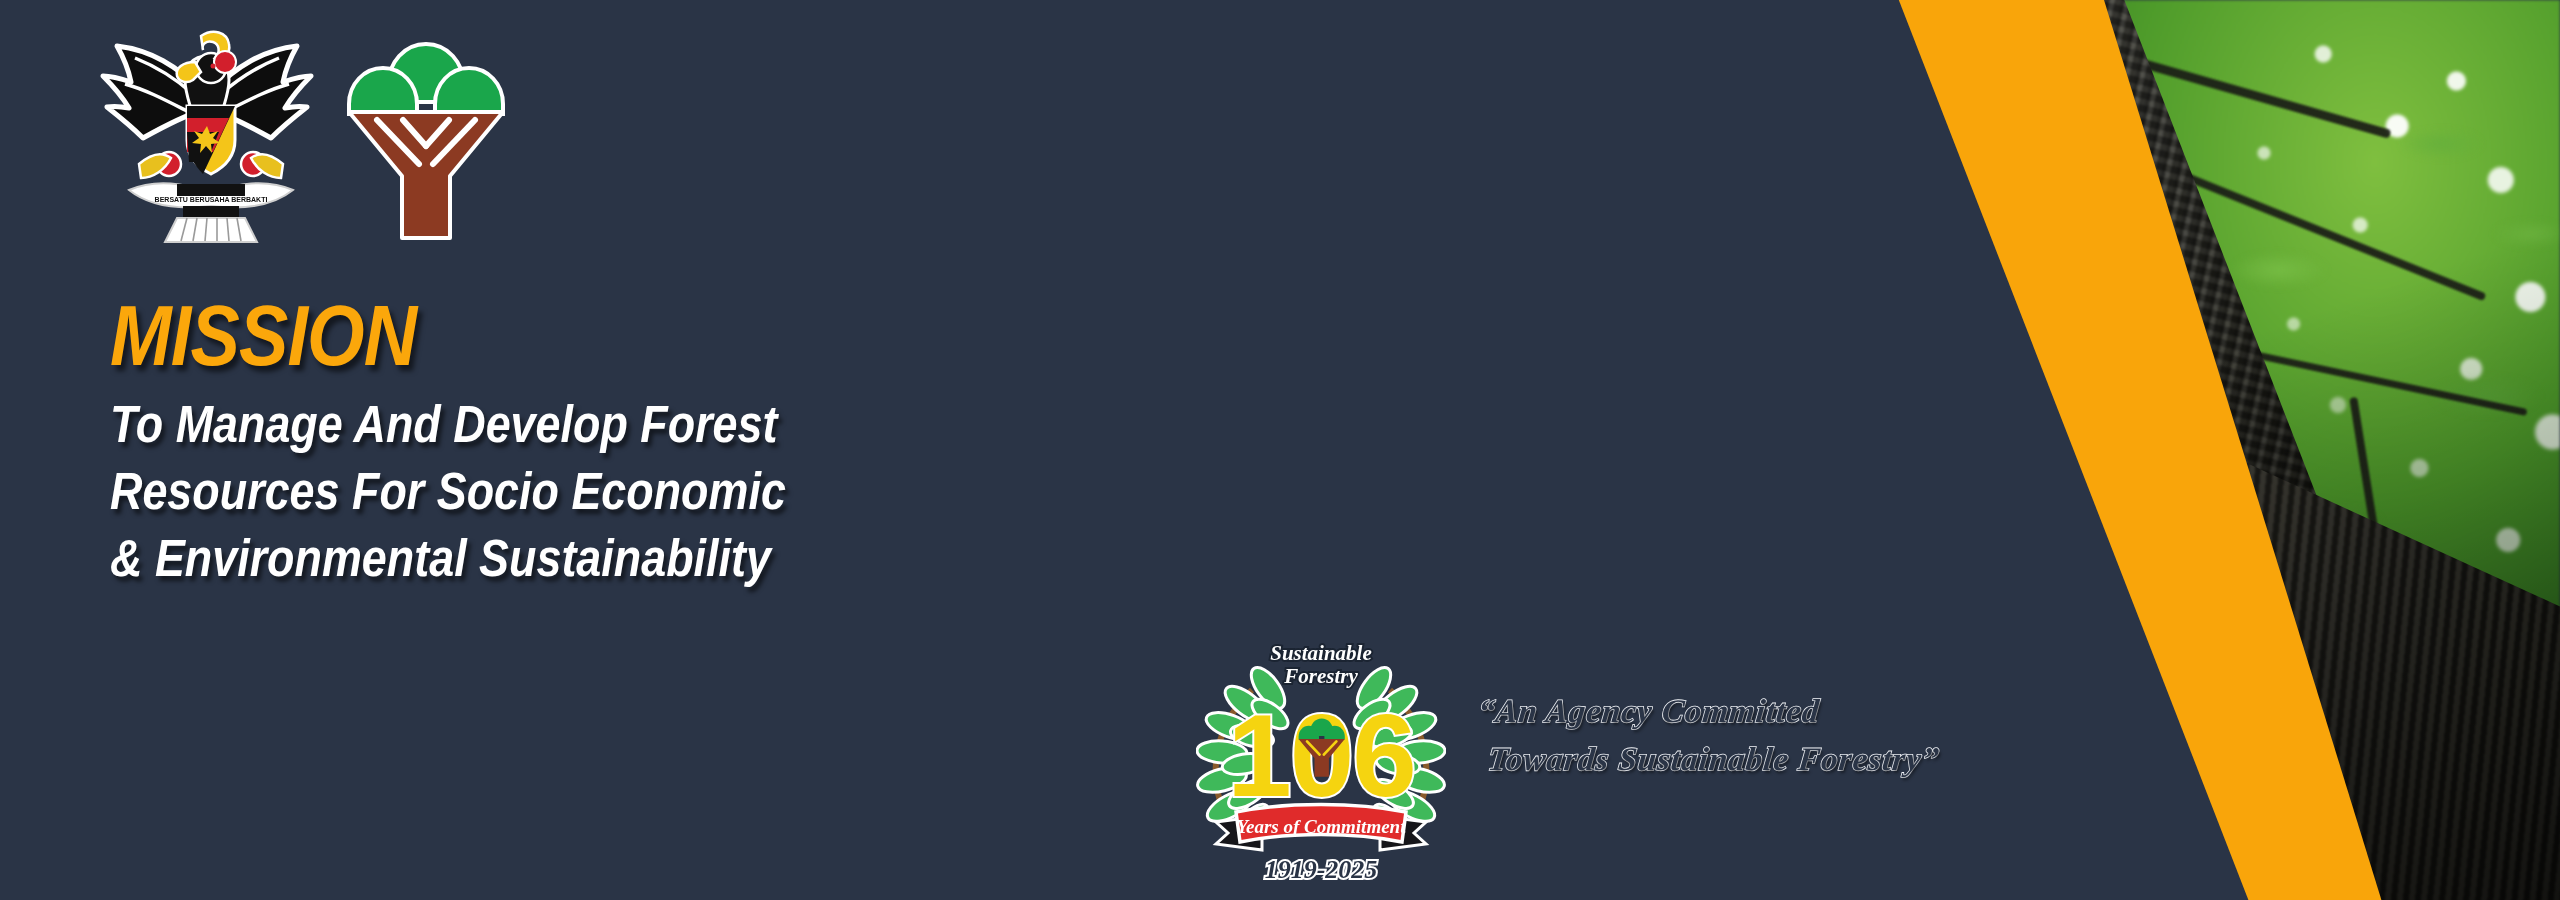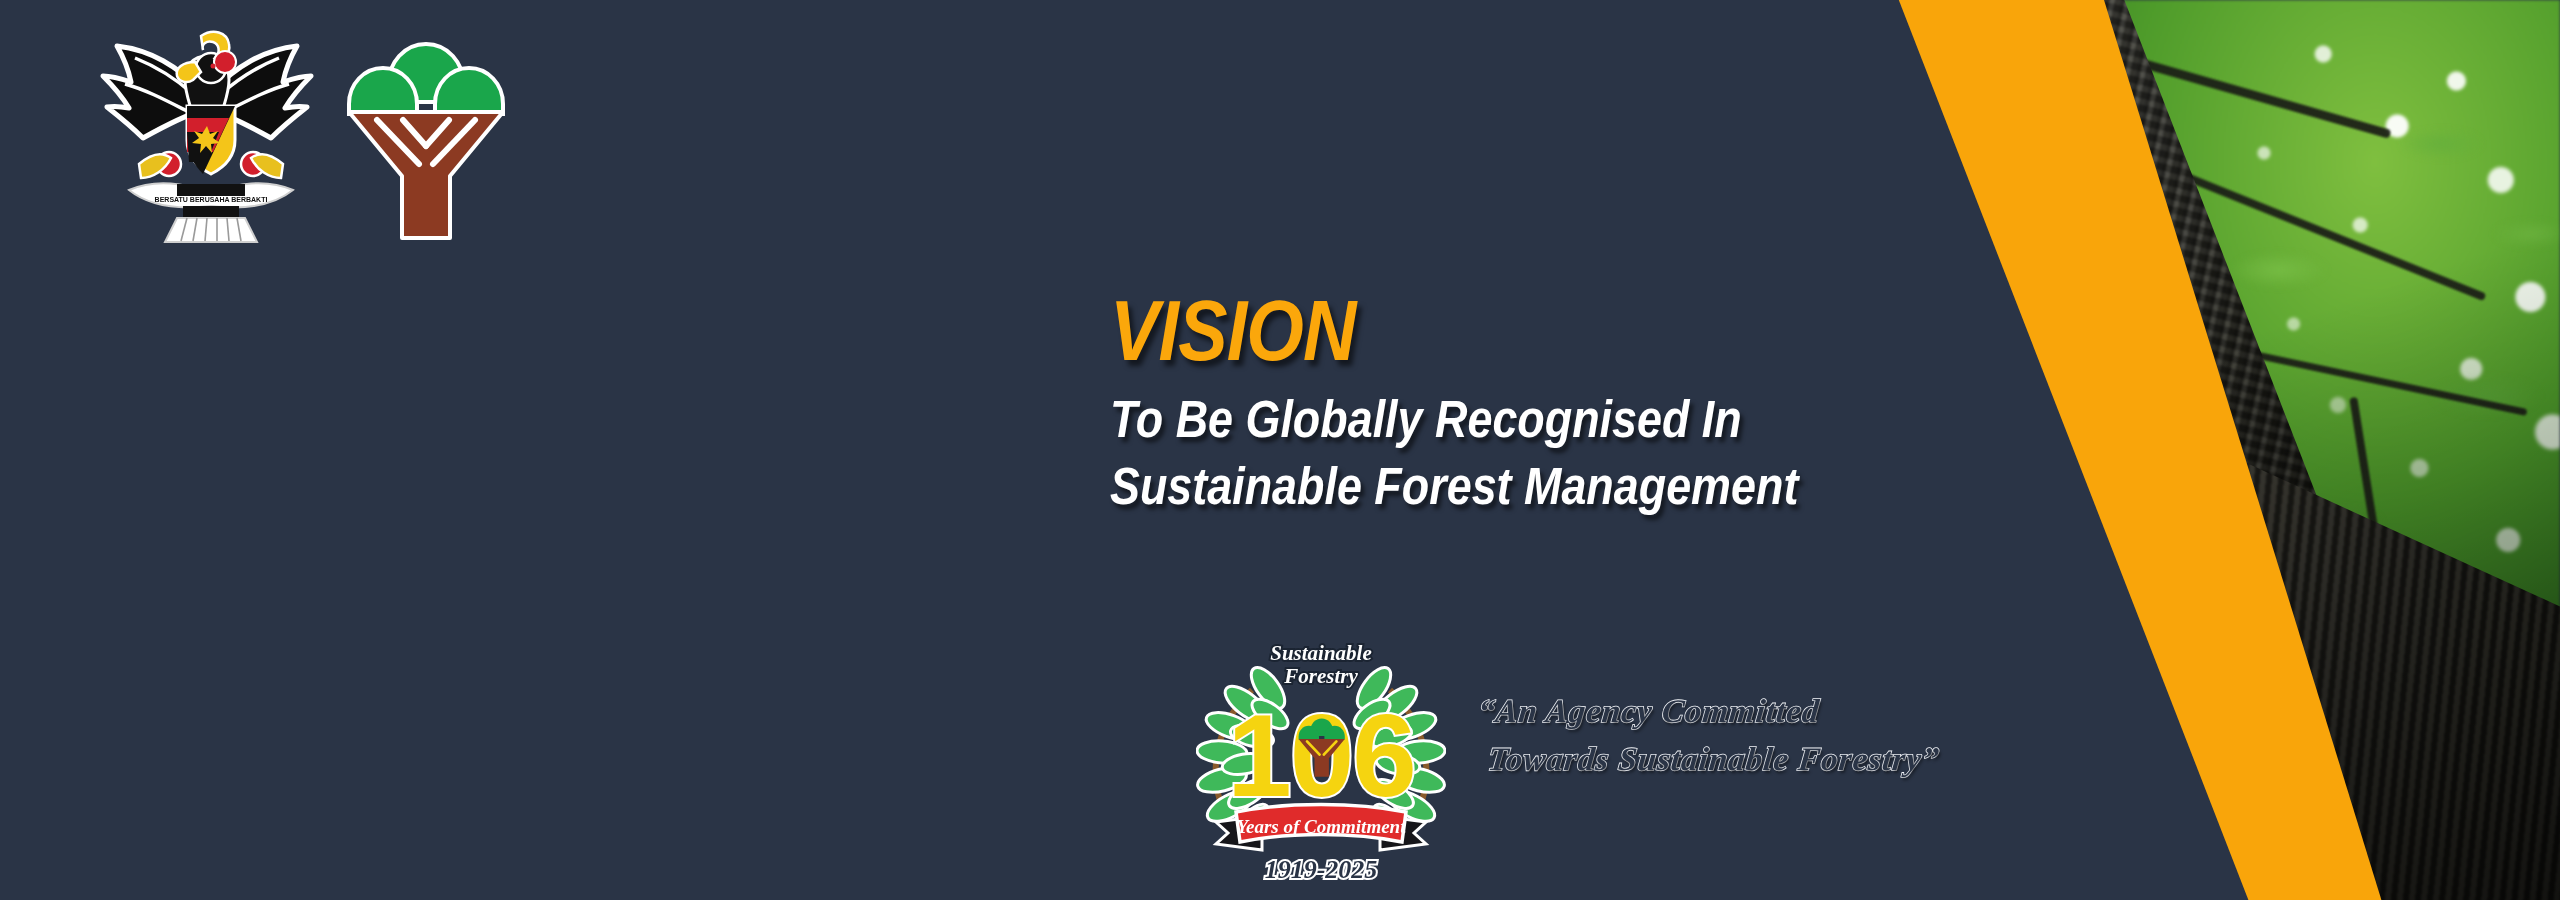--- a/index.html
+++ b/index.html
@@ -256,26 +256,27 @@
       <path d="M2 70 L156 70 L103 134 L103 196 L55 196 L55 134 Z" fill="#8c3a22" stroke="#ffffff" stroke-width="4" stroke-linejoin="round"></path>
       <g stroke="#ffffff" stroke-width="6" stroke-linecap="round">
         <line x1="30" y1="78" x2="72" y2="122"></line>
         <line x1="128" y1="78" x2="86" y2="122"></line>
         <line x1="56" y1="78" x2="79" y2="104"></line>
         <line x1="102" y1="78" x2="79" y2="104"></line>
       </g>
     </svg>
   </div>
 
-
-  <div class="block block-vision">
-    <div class="heading">VISION</div>
-    <div class="body-line">To Be Globally Recognised In</div>
-    <div class="body-line">Sustainable Forest Management</div>
+  <div class="block block-mission">
+    <div class="heading">MISSION</div>
+    <div class="body-line">To Manage And Develop Forest</div>
+    <div class="body-line">Resources For Socio Economic</div>
+    <div class="body-line">&amp; Environmental Sustainability</div>
   </div>
+
 
   <svg class="emblem" viewBox="0 0 250 256">
 
     <g>
       <path d="M36 190 C10 150 14 94 56 54" stroke="#8a5a2b" stroke-width="6" fill="none"></path>
       <g fill="#3fb95a" stroke="#ffffff" stroke-width="3">
         <ellipse cx="34" cy="170" rx="25" ry="11" transform="rotate(-28 34 170)"></ellipse>
         <ellipse cx="26" cy="144" rx="25" ry="11" transform="rotate(-14 26 144)"></ellipse>
         <ellipse cx="26" cy="116" rx="25" ry="11" transform="rotate(4 26 116)"></ellipse>
         <ellipse cx="34" cy="90" rx="25" ry="11" transform="rotate(20 34 90)"></ellipse>

